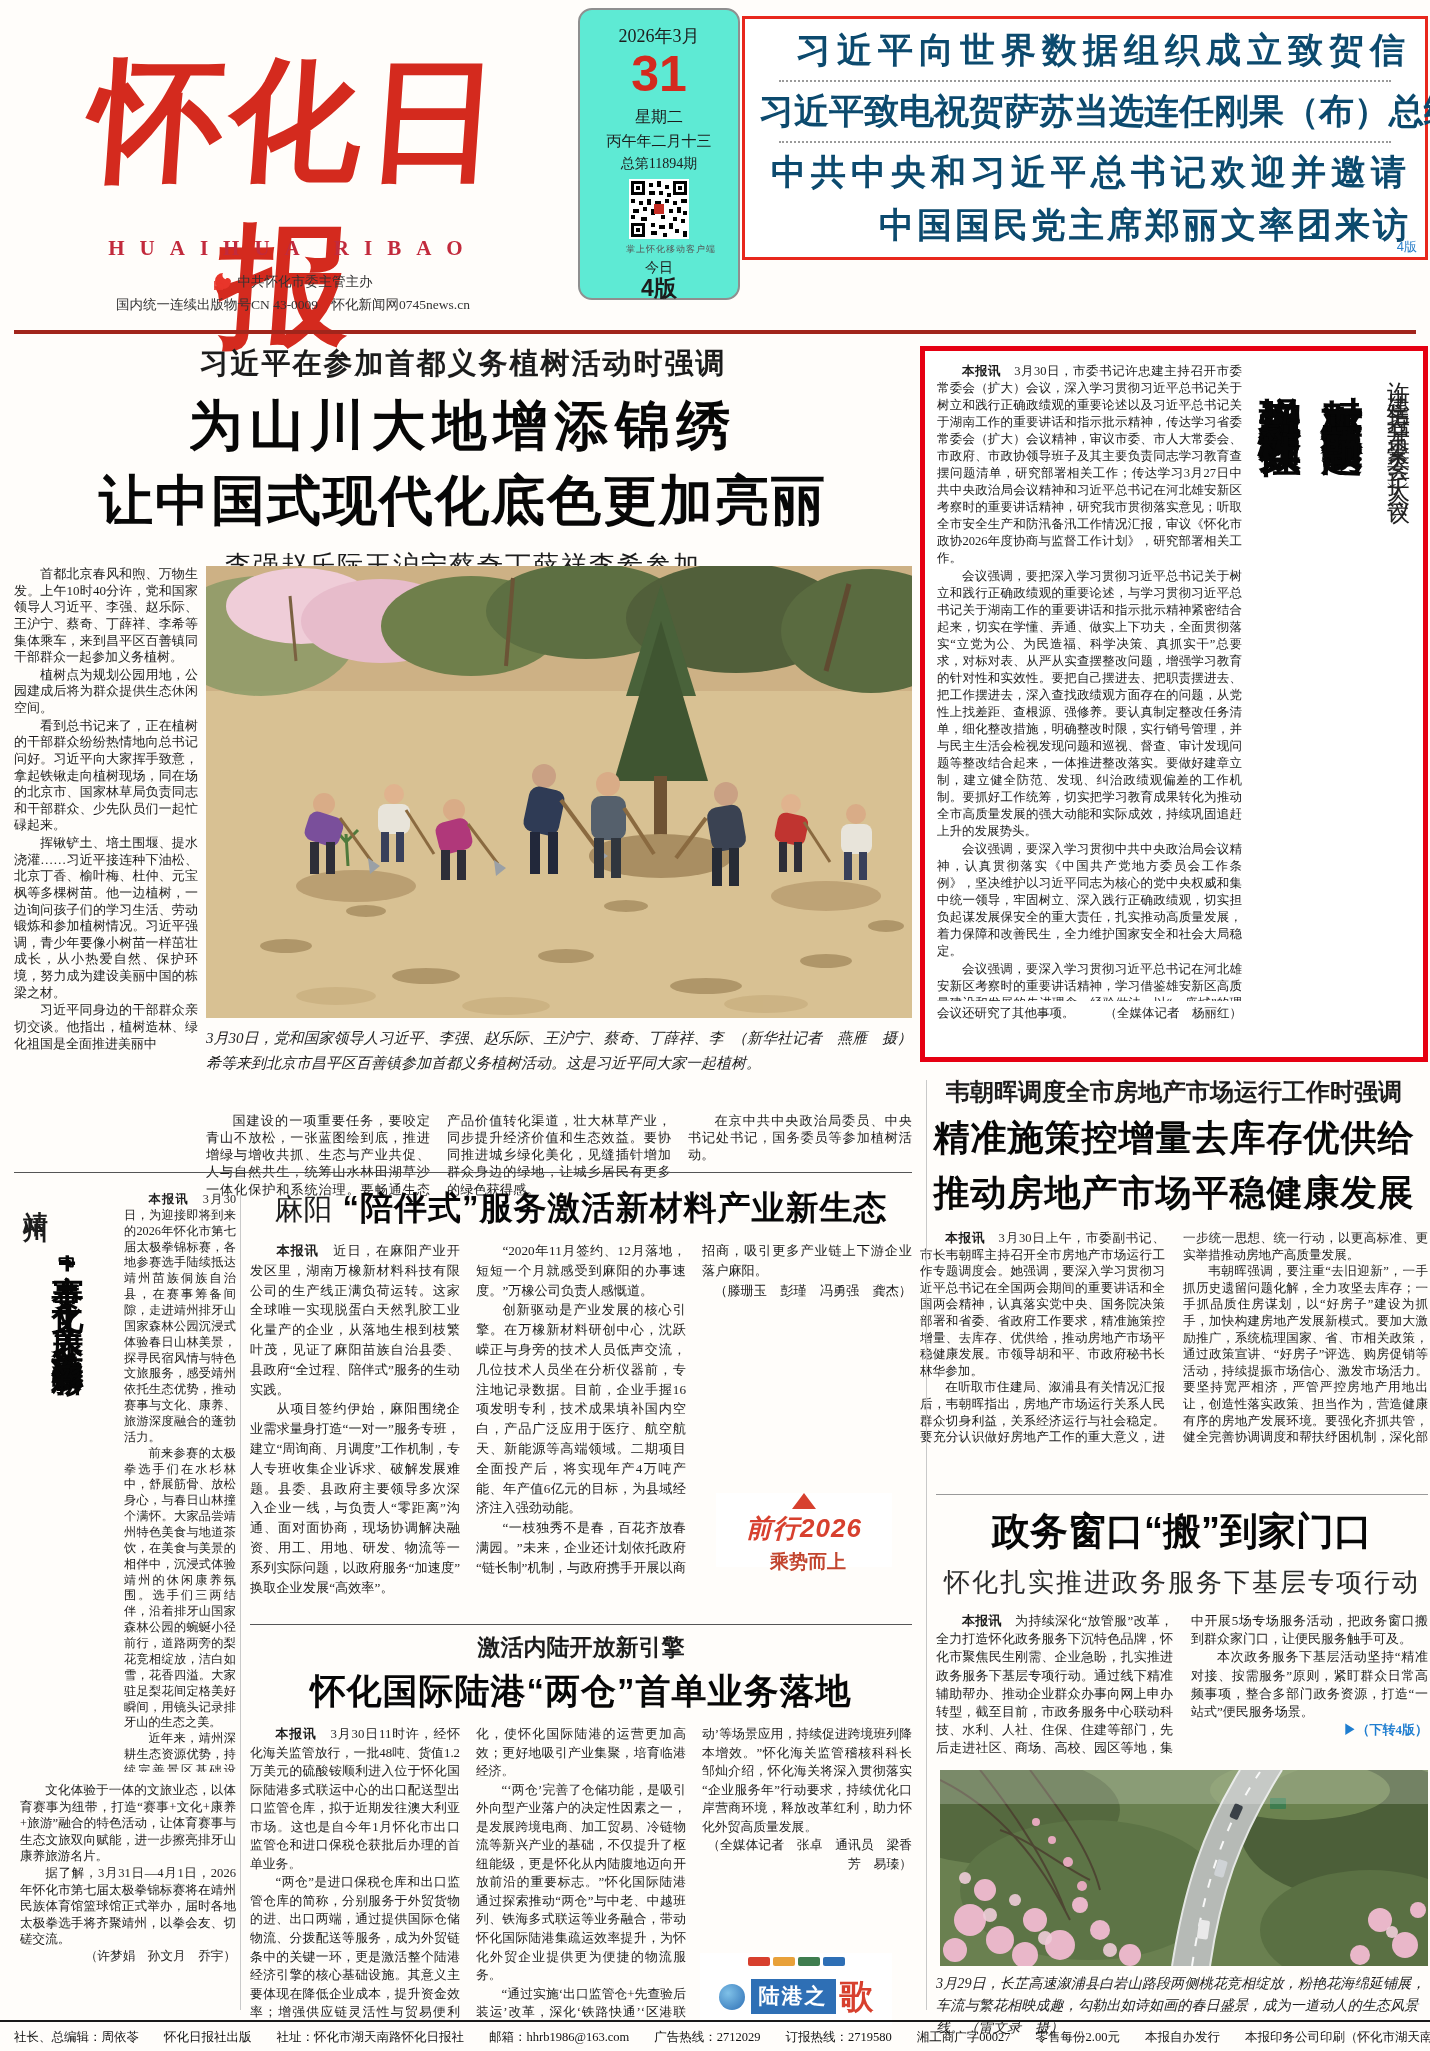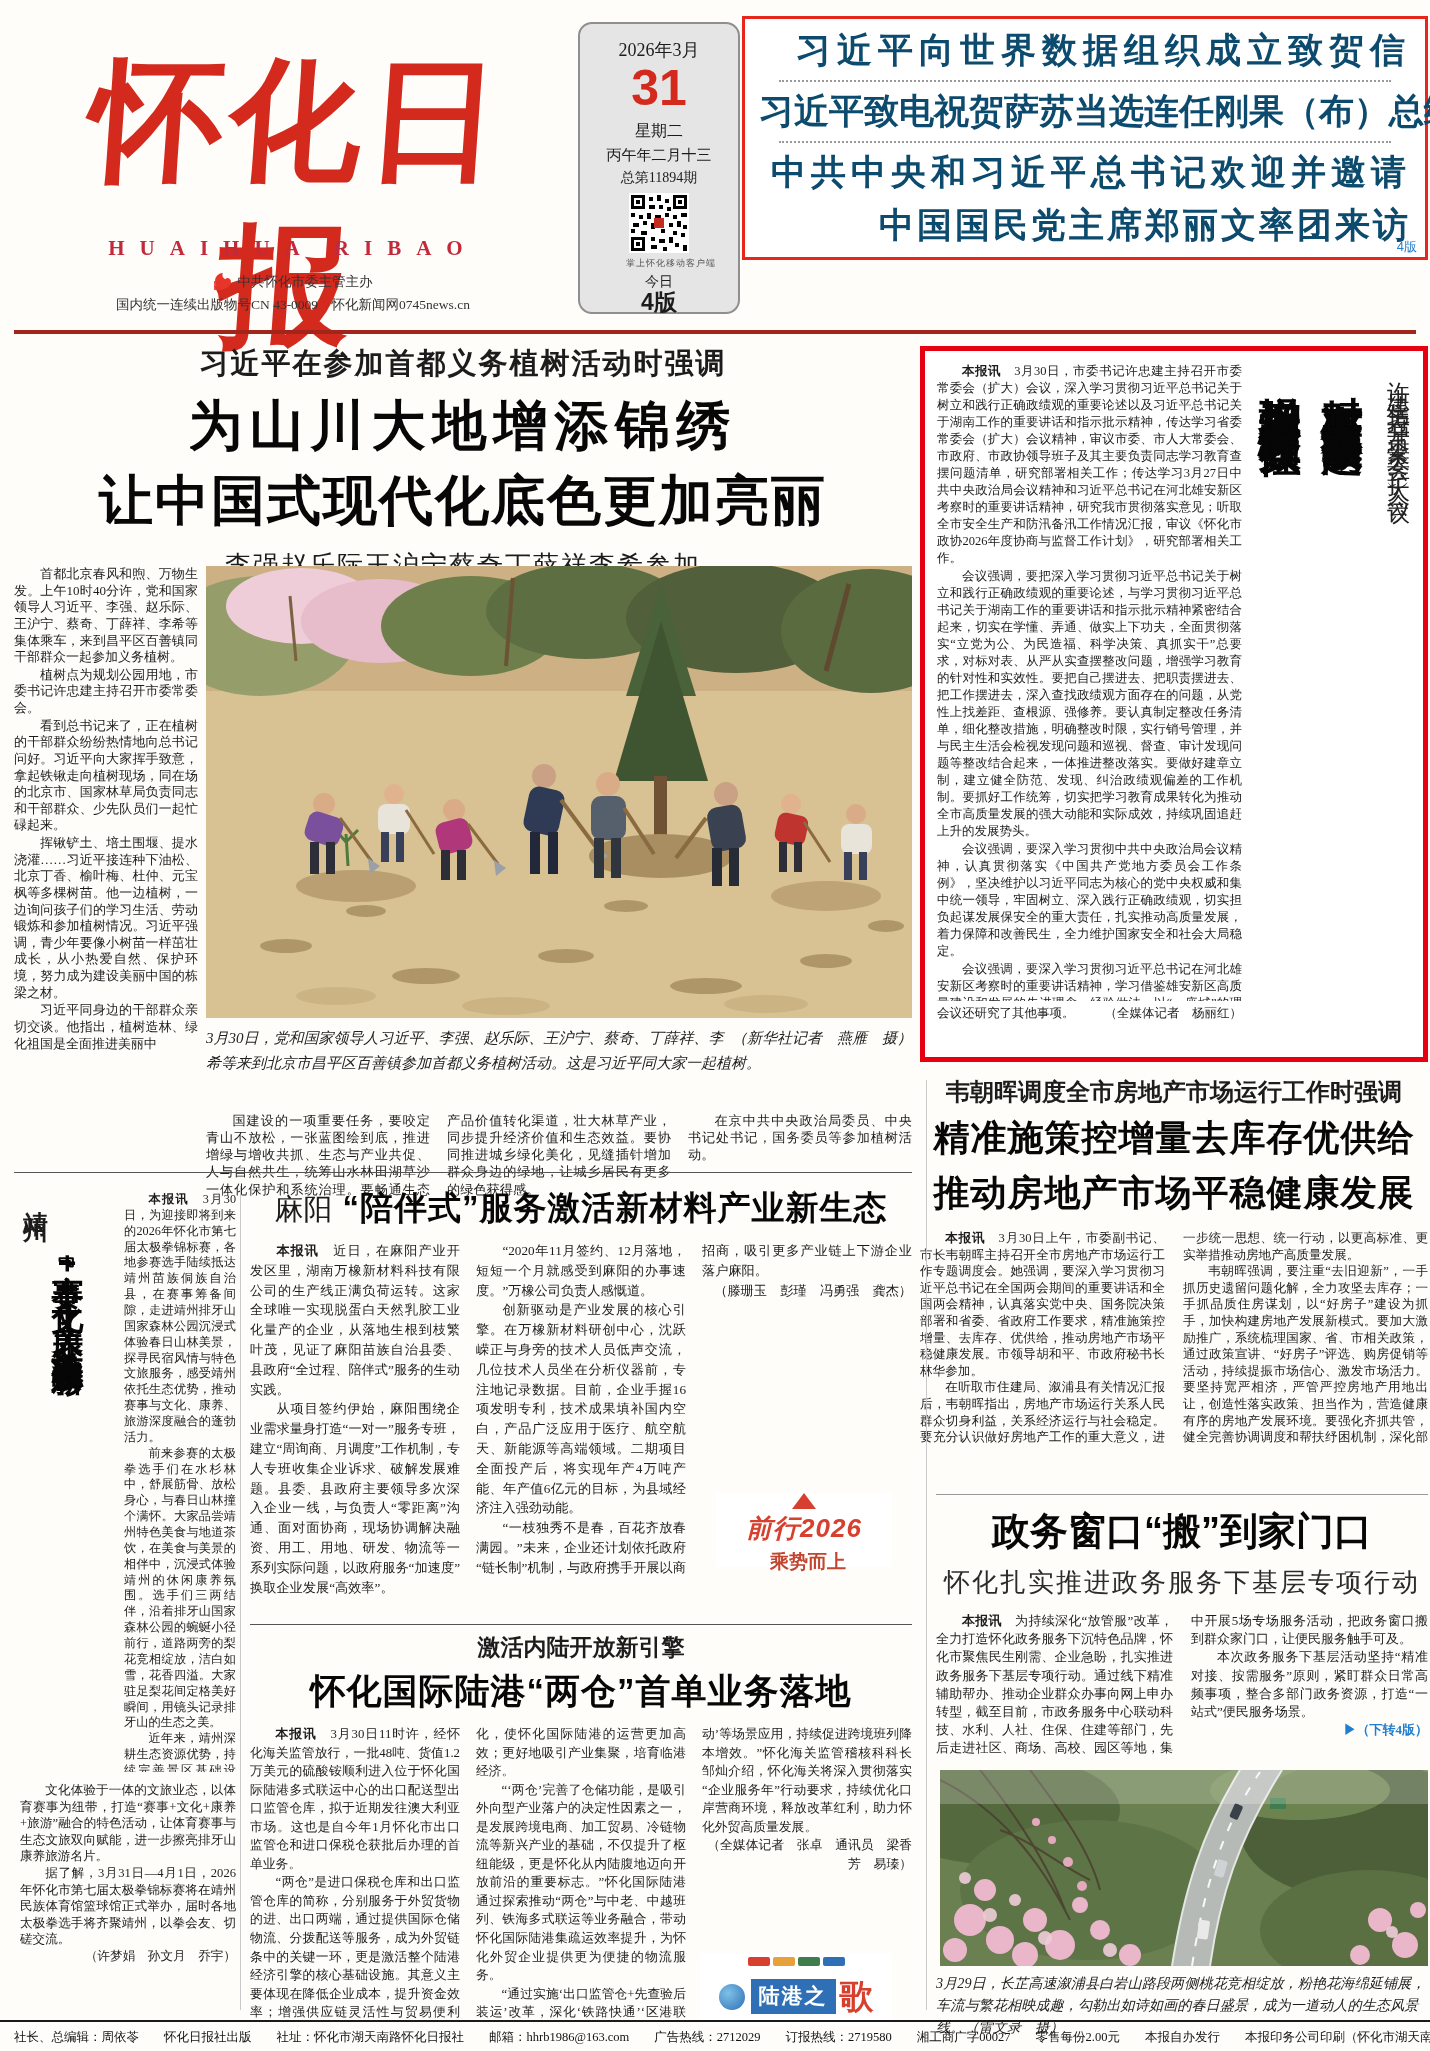--- a/index.html
+++ b/index.html
@@ -13,22 +13,22 @@
   
   .masthead-title{left:18px;top:38px;width:550px;text-align:center;font-size:132px;line-height:1.25;
     font-weight:900;color:#d42a1e;letter-spacing:6px;transform:skewX(-4deg);
     font-family:"Liberation Sans",sans-serif;}
   .masthead-pinyin{left:18px;top:236px;width:550px;text-align:center;font-size:21px;font-weight:bold;
     color:#c22a3c;letter-spacing:15px;}
   .org-line{left:18px;top:272px;width:550px;text-align:center;font-size:13.5px;color:#333;}
   .org-line svg{vertical-align:-4px;margin-right:6px;}
   .issn-line{left:18px;top:296px;width:550px;text-align:center;font-size:13.5px;color:#333;}
 
-  .date-box{left:578px;top:22px;width:158px;height:288px;border:2px solid #8f8f8f;border-radius:14px;
-    text-align:center;background:#e5e5e5;}
+  .date-box{left:578px;top:8px;width:158px;height:288px;border:2px solid #8f8f8f;border-radius:14px;
+    text-align:center;background:#5eead4;}
   .db-ym{font-size:18px;margin-top:14px;}
   .db-day{font-size:50px;line-height:1.05;color:#d42a1e;font-weight:bold;font-family:"Liberation Sans",sans-serif;}
   .db-week{font-size:16px;margin-top:6px;}
   .db-lunar{font-size:15px;margin-top:4px;}
   .db-issue{font-size:14px;margin-top:4px;}
   .db-qr{margin-top:6px;}
   .db-qrcap{font-size:9px;color:#555;letter-spacing:1px;padding-left:24px;}
   .db-today{font-size:14px;margin-top:3px;}
   .db-pages{font-size:23px;font-weight:bold;font-family:"Liberation Sans",sans-serif;line-height:1;}
 
@@ -227,21 +227,21 @@
 
   <div class="abs lead-head">
     <div class="lead-kicker">习近平在参加首都义务植树活动时强调</div>
     <div class="lead-t1">为山川大地增添锦绣</div>
     <div class="lead-t2">让中国式现代化底色更加亮丽</div>
     <div class="lead-byline">李强赵乐际王沪宁蔡奇丁薛祥李希参加</div>
   </div>
 
   <div class="abs lead-leftcol">
       <p>首都北京春风和煦、万物生发。上午10时40分许，党和国家领导人习近平、李强、赵乐际、王沪宁、蔡奇、丁薛祥、李希等集体乘车，来到昌平区百善镇同干部群众一起参加义务植树。</p>
-      <p>植树点为规划公园用地，市委书记许忠建主持召开市委常委会。</p>
+      <p>植树点为规划公园用地，公园建成后将为群众提供生态休闲空间。</p>
       <p>看到总书记来了，正在植树的干部群众纷纷热情地向总书记问好。习近平向大家挥手致意，拿起铁锹走向植树现场，同在场的北京市、国家林草局负责同志和干部群众、少先队员们一起忙碌起来。</p>
       <p>挥锹铲土、培土围堰、提水浇灌……习近平接连种下油松、北京丁香、榆叶梅、杜仲、元宝枫等多棵树苗。他一边植树，一边询问孩子们的学习生活、劳动锻炼和参加植树情况。习近平强调，青少年要像小树苗一样茁壮成长，从小热爱自然、保护环境，努力成为建设美丽中国的栋梁之材。</p>
       <p>习近平同身边的干部群众亲切交谈。他指出，植树造林、绿化祖国是全面推进美丽中</p>
     </div>
 
   <div class="abs lead-photo">
     <svg width="706" height="452" viewBox="0 0 706 452">
       <rect width="706" height="452" fill="#d8c193"></rect>
       <rect width="706" height="125" fill="#cdb185"></rect>
       <ellipse cx="55" cy="70" rx="95" ry="60" fill="#8b9a66" opacity="0.85"></ellipse>

